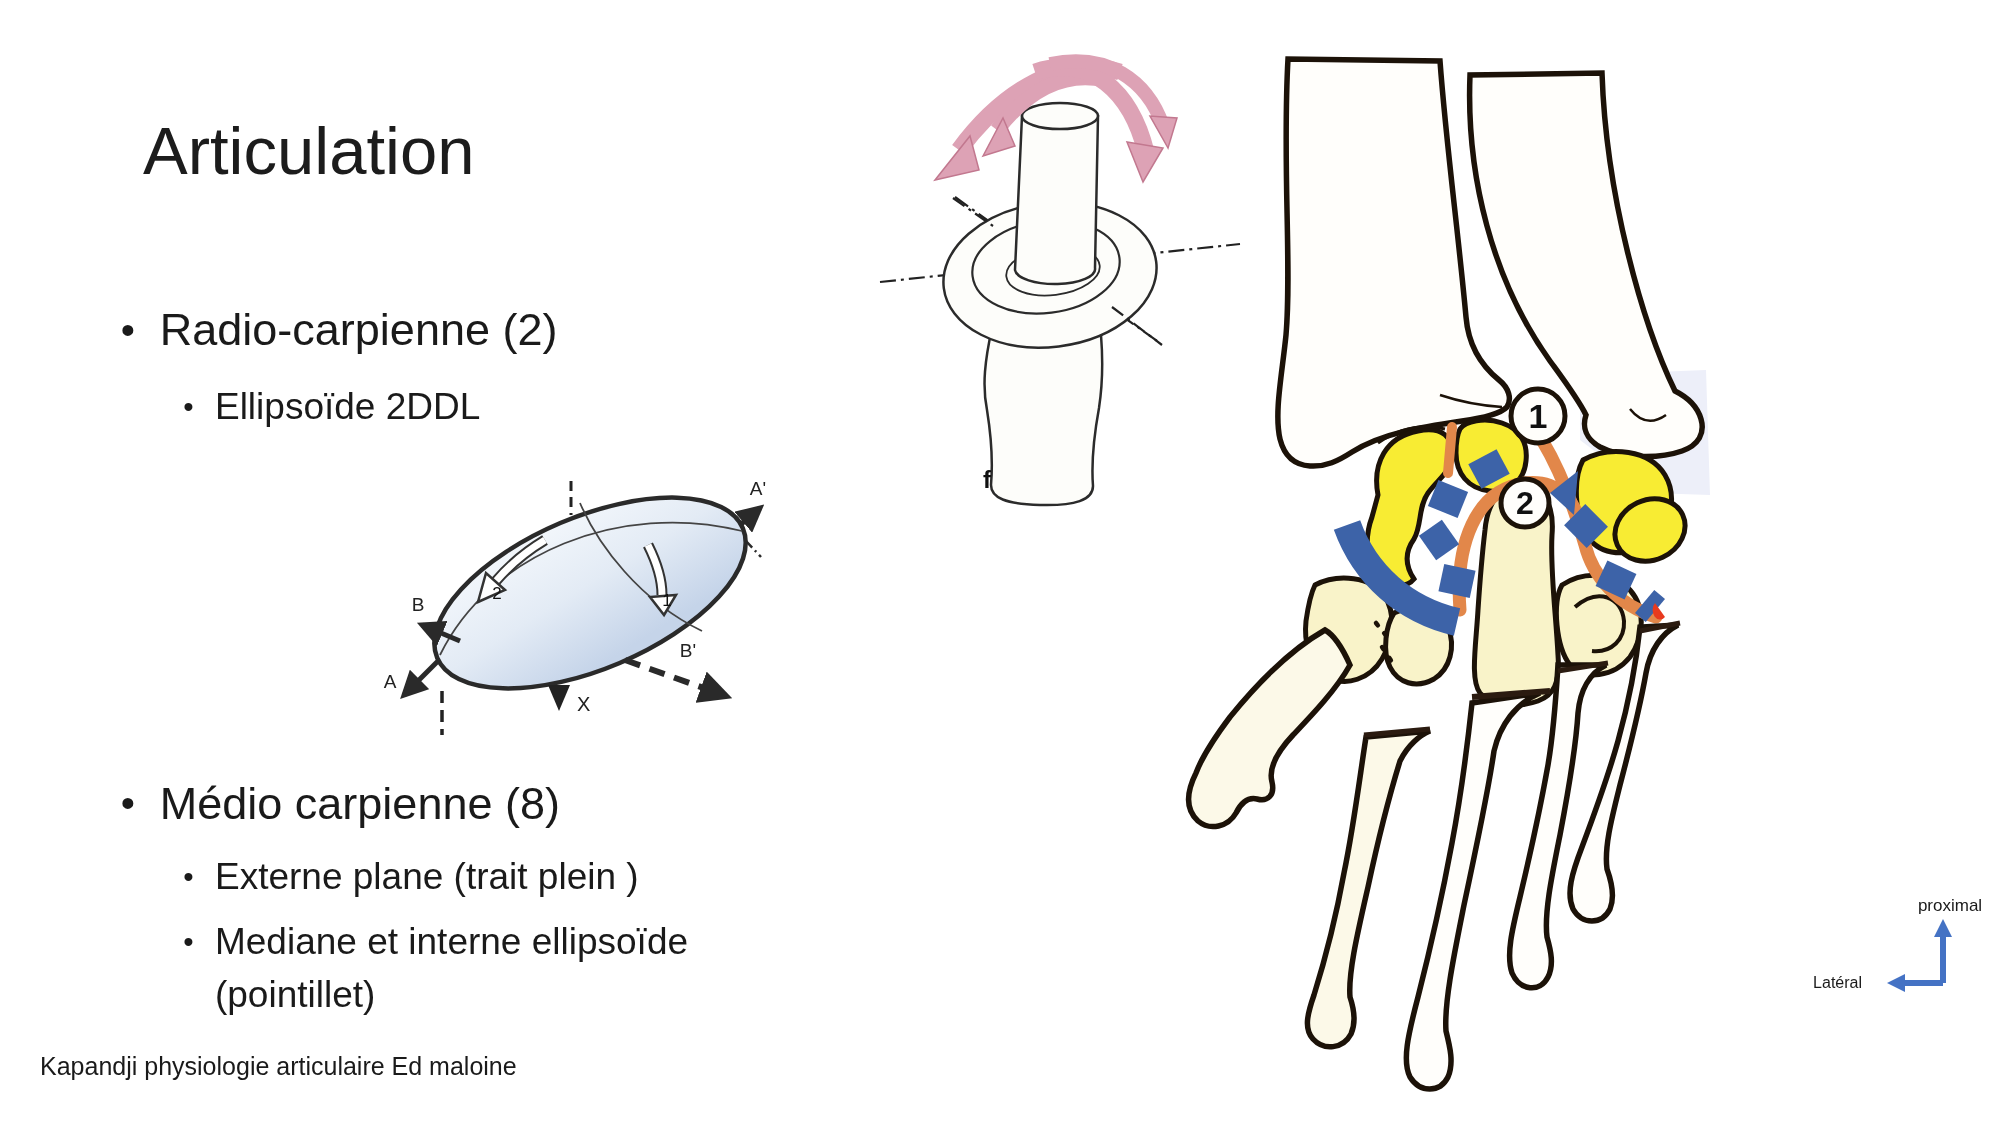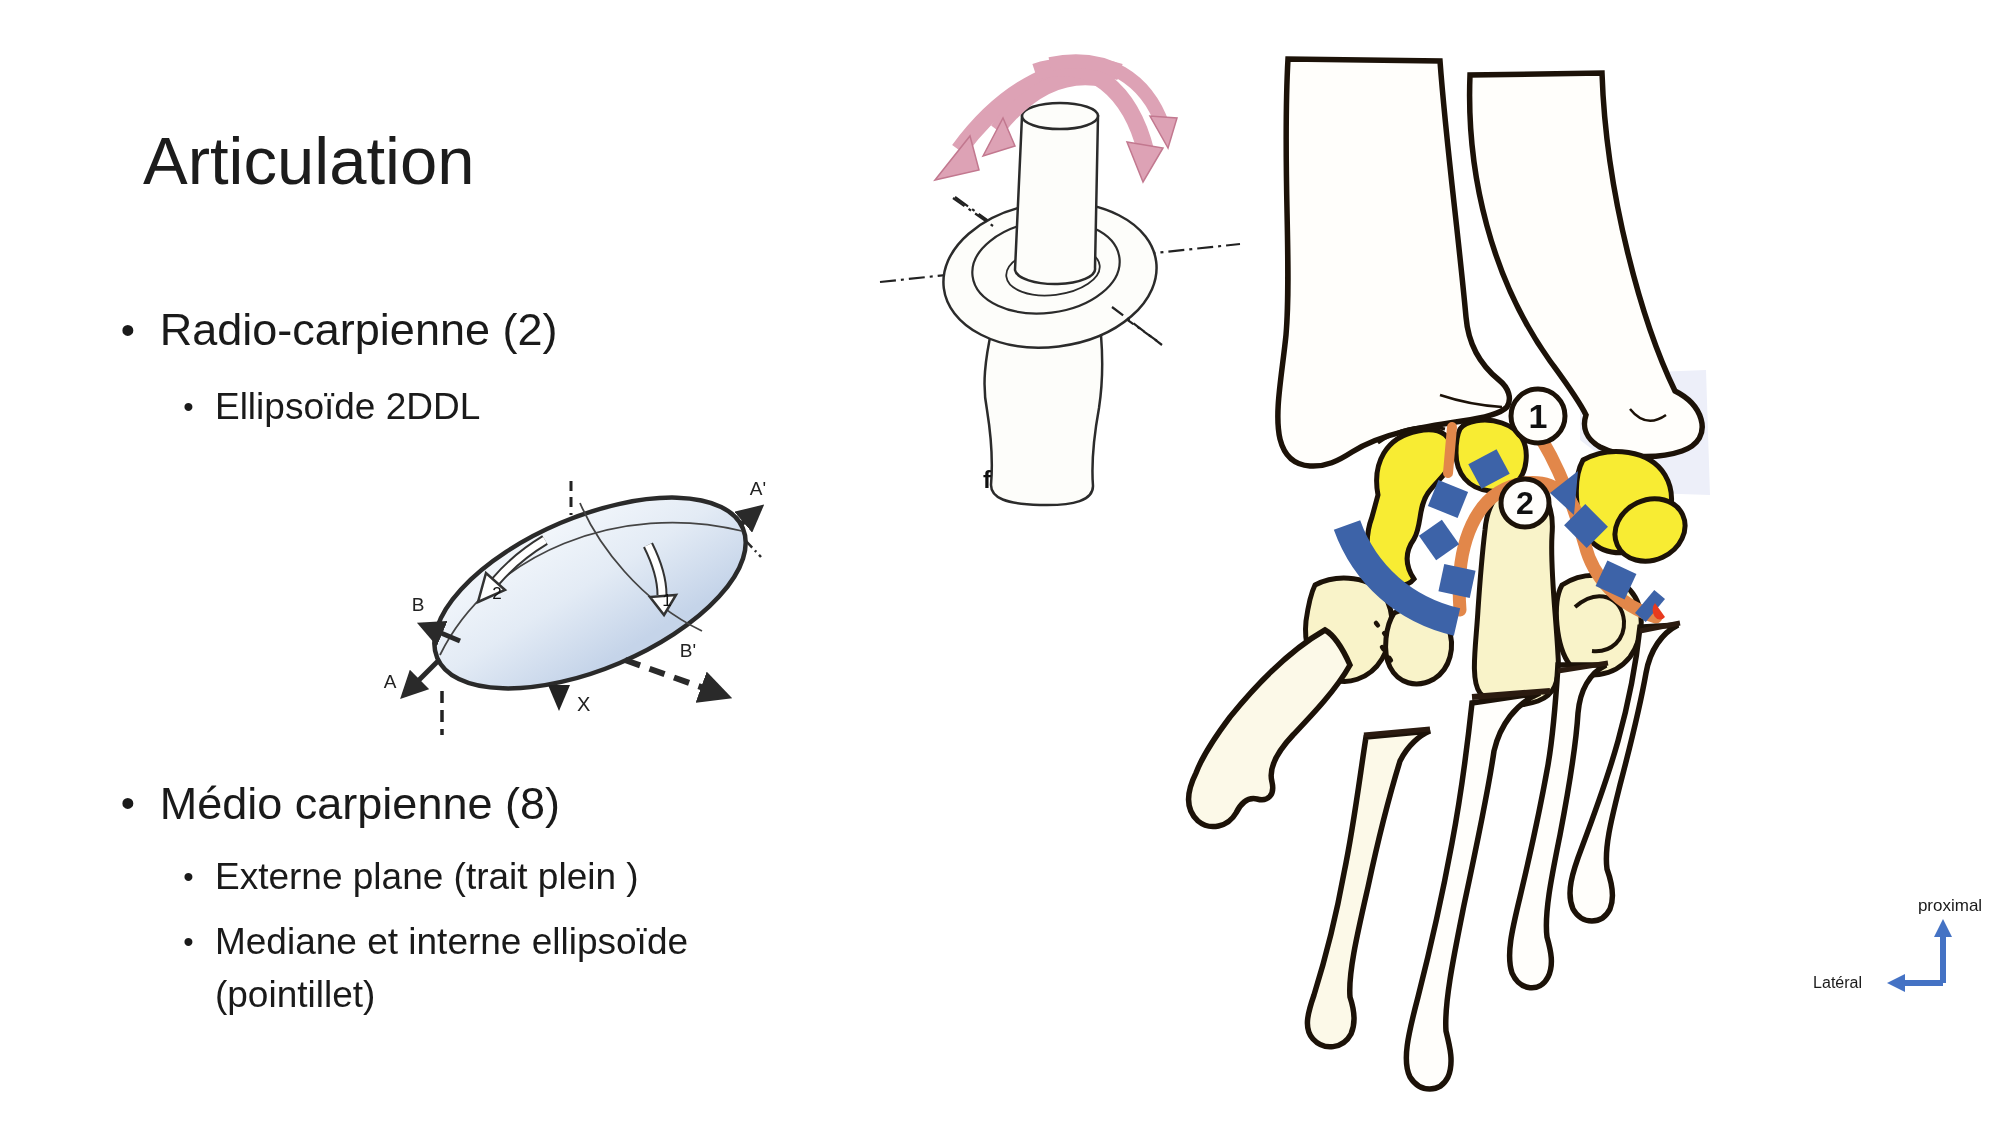--- a/index.html
+++ b/index.html
@@ -14,21 +14,21 @@
   .dot2{margin-right:20px;transform:scale(.8)}
   .footer{font-size:25px}
   svg text{font-family:"Liberation Sans",sans-serif}
   .figlabel{font-weight:bold}
 </style>
 </head>
 <body>
 
 <div class="slide">
 
-  <div class="abs title" style="left:143px;top:122px">Articulation</div>
+  <div class="abs title" style="left:143px;top:112px">Articulation</div>
 
   <div class="abs bullet-row lvl1" style="left:120px;top:304px">
     <span class="dot1">•</span>
     <span>Radio-carpienne (2)</span>
   </div>
   <div class="abs bullet-row lvl2" style="left:182px;top:386px">
     <span class="dot2">•</span>
     <span>Ellipsoïde 2DDL</span>
   </div>
 
@@ -38,20 +38,21 @@
   </div>
   <div class="abs bullet-row lvl2" style="left:182px;top:856px">
     <span class="dot2">•</span>
     <span>Externe plane (trait plein )</span>
   </div>
   <div class="abs bullet-row lvl2" style="left:182px;top:916px;width:540px;line-height:1.42">
     <span class="dot2">•</span>
     <span>Mediane et interne ellipsoïde (pointillet)</span>
   </div>
 
+  <div class="abs footer" style="left:40px;top:1052px">Kapandji physiologie articulaire Ed maloine</div>
 
   <svg class="abs" style="left:290px;top:445px" width="490" height="330" viewBox="0 0 490 330">
     <defs>
       <linearGradient id="eg" x1="0" y1="0" x2="0.35" y2="1">
         <stop offset="0" stop-color="#f7fafd"></stop>
         <stop offset="0.55" stop-color="#e3ebf5"></stop>
         <stop offset="1" stop-color="#c5d4e9"></stop>
       </linearGradient>
       <marker id="ahk" viewBox="0 0 10 10" refX="8" refY="5" markerWidth="5.5" markerHeight="5.5" orient="auto-start-reverse">
         <path d="M0,0 L10,5 L0,10 z" fill="#2a2a2a"></path>

